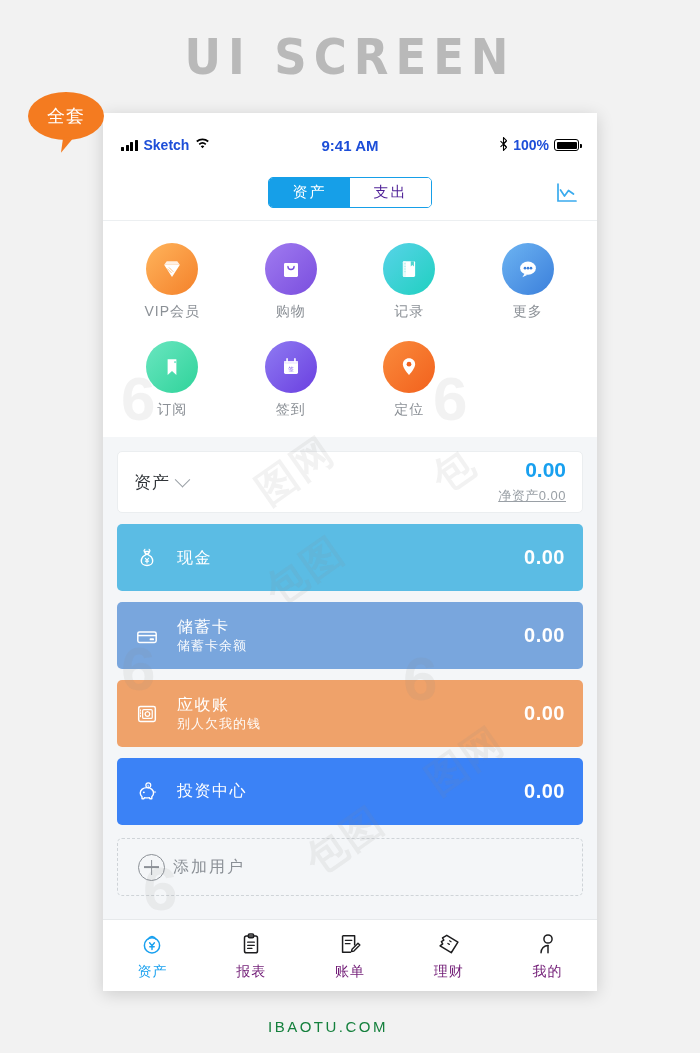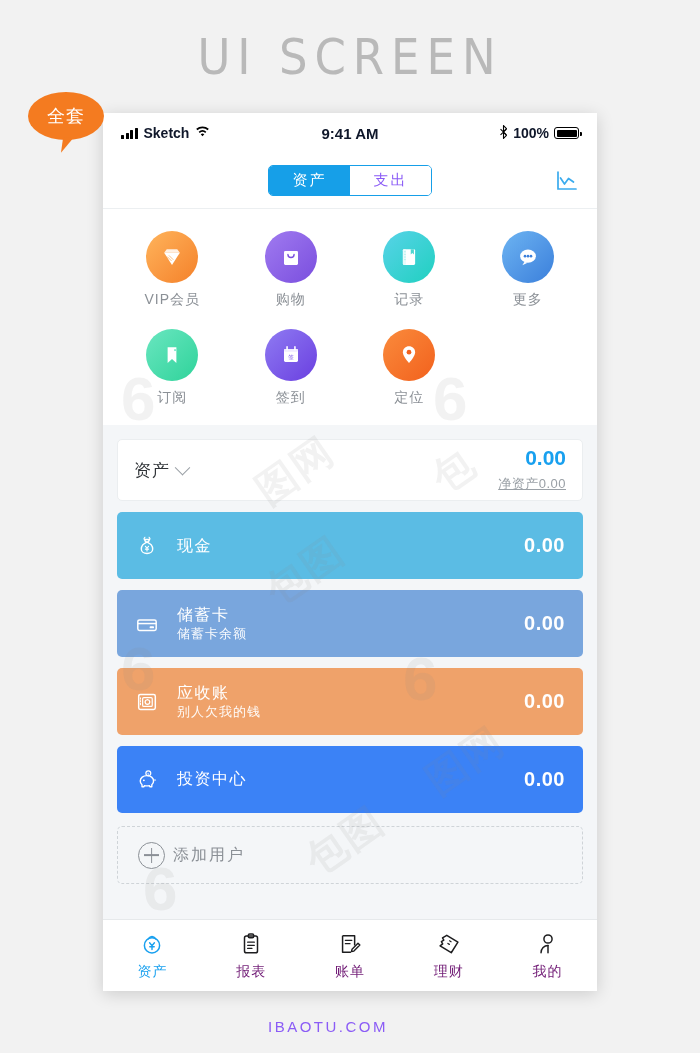--- a/index.html
+++ b/index.html
@@ -8,28 +8,28 @@
     background: #f2f2f2;
     font-family: "Liberation Sans", "DejaVu Sans", sans-serif;
     overflow: hidden;
   }
   .page { position: relative; width: 700px; height: 1053px; background: #f2f2f2; }
 
   
   .poster-title {
     position: absolute; top: 28px; left: 0; width: 700px;
     text-align: center;
-    font-size: 50px; font-weight: 400; letter-spacing: 7px;
+    font-size: 50px; font-weight: 700; letter-spacing: 7px;
     color: #b9b9b9;
     font-family: "DejaVu Sans Condensed", "Liberation Sans", sans-serif;
   }
   .footer-brand {
     position: absolute; bottom: 18px; left: 0; width: 656px;
     text-align: center; font-size: 15px; letter-spacing: 2.5px;
-    color: #8b5cf6;
+    color: #15803d;
   }
 
   
   .promo-bubble {
     position: absolute; left: 28px; top: 92px;
     width: 76px; height: 48px; border-radius: 50%;
     background: #f47b20;
     display: flex; align-items: center; justify-content: center;
     color: #fff; font-size: 18px; letter-spacing: 1px;
     z-index: 5;
@@ -49,22 +49,23 @@
     background: #ffffff;
     box-shadow: 0 3px 16px rgba(0,0,0,0.16);
     overflow: hidden;
     display: flex; flex-direction: column;
   }
 
   
   .status-bar {
     height: 40px; flex: 0 0 40px;
     display: flex; align-items: center;
-    padding: 6px 18px; font-size: 15px; font-weight: 700; color: #0f172a;
+    padding: 6px 18px; font-size: 15px; font-weight: 700; color: #1d4ed8;
     background: #fff;
+    margin-top: 12px;
   }
   .sb-left { display: flex; align-items: center; gap: 6px; flex: 1; }
   .sb-center { font-size: 15px; font-weight: 700; }
   .sb-right { display: flex; align-items: center; gap: 5px; flex: 1; justify-content: flex-end; }
   .signal-bars { display: flex; align-items: flex-end; gap: 1.5px; height: 11px; }
   .signal-bars i { width: 3px; background: #000; border-radius: 0.5px; display: block; }
   .signal-bars i:nth-child(1) { height: 4px; }
   .signal-bars i:nth-child(2) { height: 6px; }
   .signal-bars i:nth-child(3) { height: 8.5px; }
   .signal-bars i:nth-child(4) { height: 11px; }
@@ -89,21 +90,21 @@
   }
   .segmented {
     display: flex; border: 1.4px solid #169fe8; border-radius: 5px; overflow: hidden;
     height: 31px;
   }
   .seg {
     width: 81px; display: flex; align-items: center; justify-content: center;
     font-size: 15px; letter-spacing: 2px;
   }
   .seg.active { background: #169fe8; color: #fff; }
-  .seg.inactive { background: #fff; color: #8b5cf6; }
+  .seg.inactive { background: #fff; color: #4c1d95; }
   .chart-icon-btn {
     position: absolute; right: 18px; top: 50%; transform: translateY(-50%);
     width: 24px; height: 24px;
   }
 
   
   .app-body { flex: 1 1 auto; background: #f4f6f8; overflow: hidden; display:flex; flex-direction:column; }
 
   
   .icon-grid {

